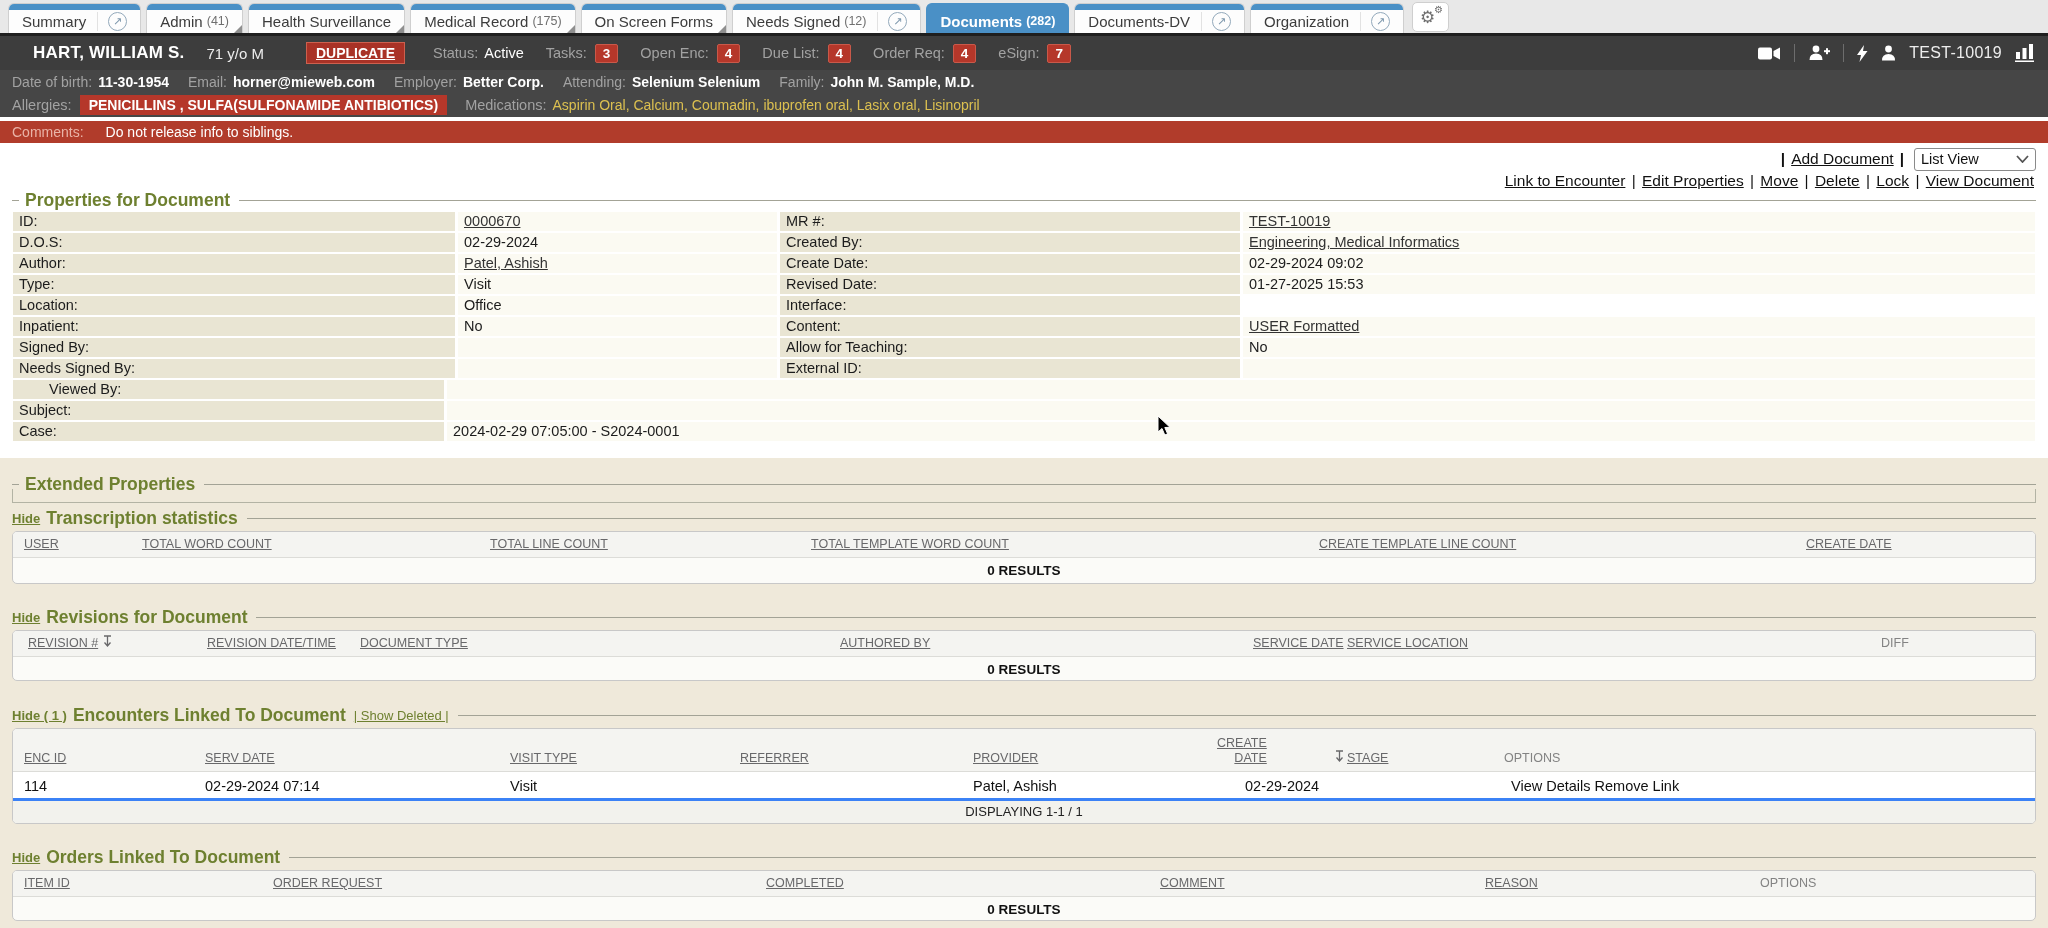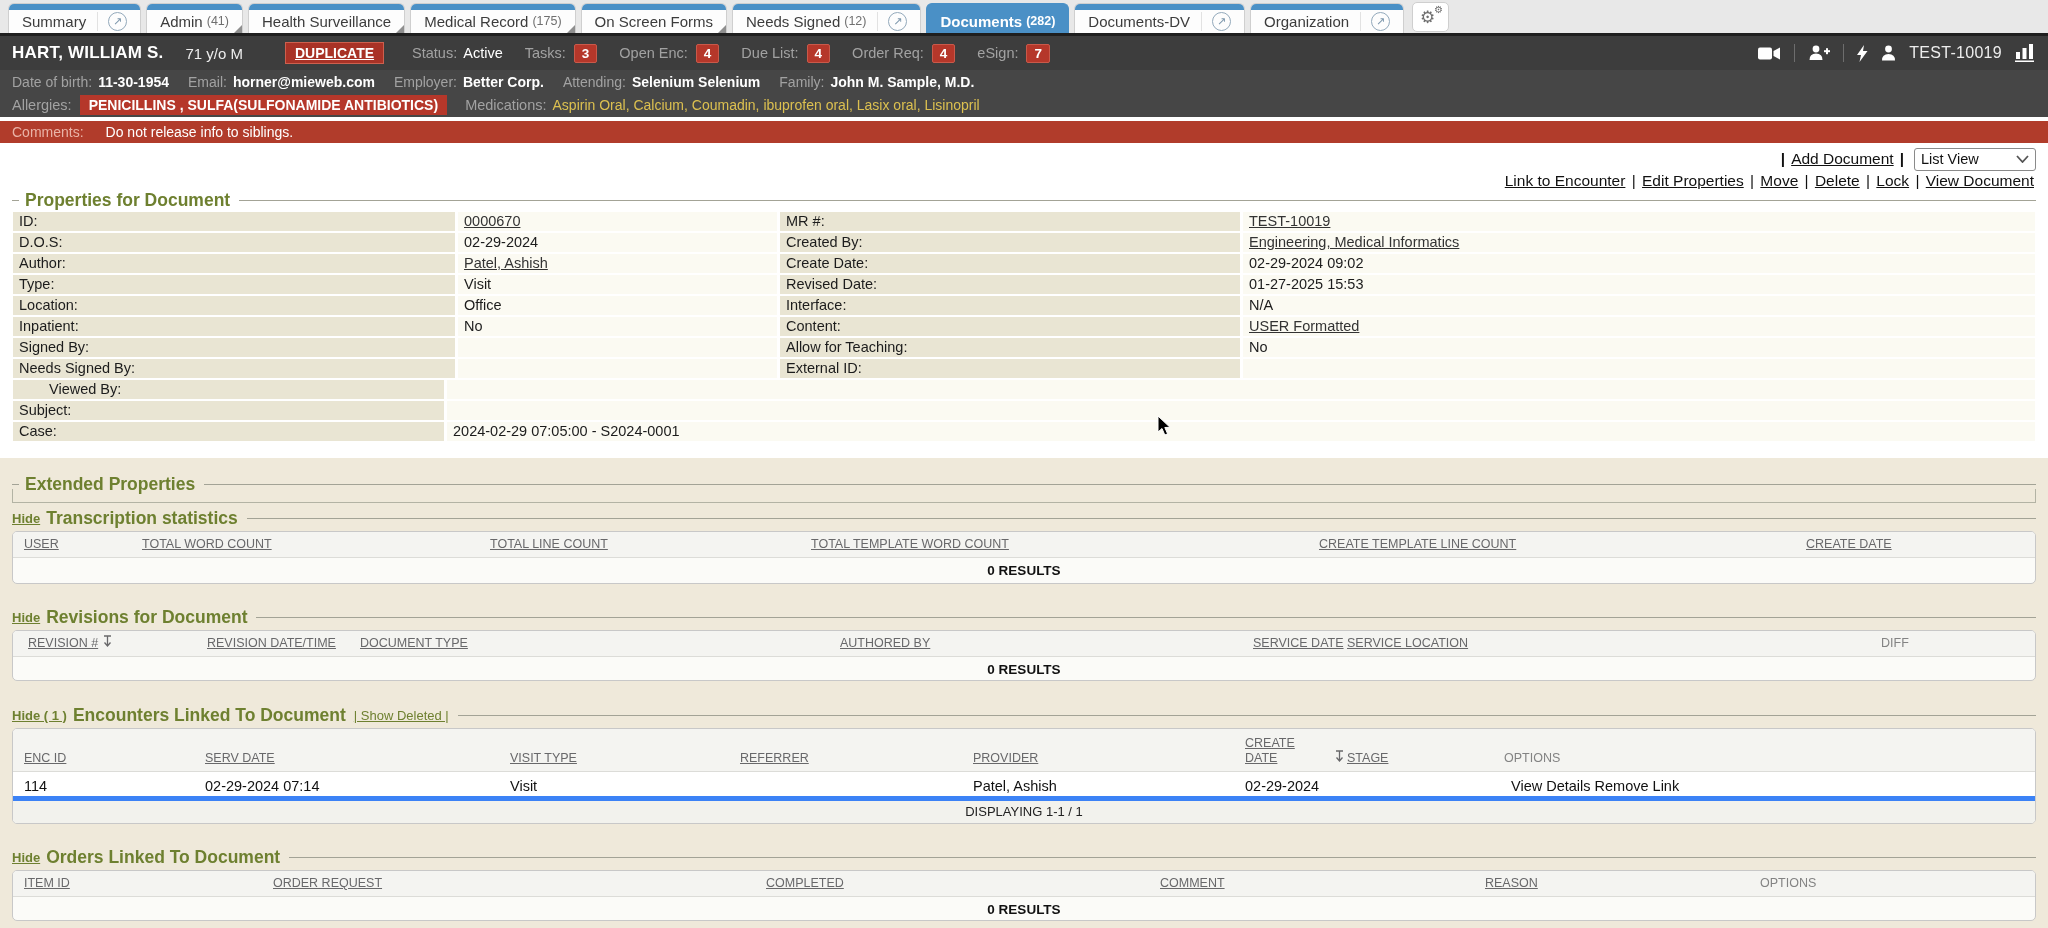--- a/index.html
+++ b/index.html
@@ -22,21 +22,21 @@
   .tab .ext .circ { width:19px; height:19px; border:1.5px solid #93a9bb; border-radius:50%; color:#7e98ad;
                     font-size:11px; display:flex; align-items:center; justify-content:center; }
   #gearbtn { position:relative; height:30px; width:37px; background:#fff; border:1px solid #cfcfcf;
              border-radius:5px; margin:0 0 1px 3px; cursor:pointer; }
   #gearbtn .g1 { position:absolute; left:7px; top:6px; font-size:17px; color:#6f6f6f; line-height:17px; }
   #gearbtn .g2 { position:absolute; right:5px; top:2px; font-size:10px; color:#6f6f6f; line-height:10px; }
 
   
   .darkrow { position:absolute; left:0; right:0; color:#fff; display:flex; align-items:center; padding:0 12px; }
   #pbar { top:36px; height:34px; background:#3d3d3d; }
-  #pbar .pname { font-size:17px; font-weight:bold; letter-spacing:.2px; }
+  #pbar .pname { font-size:17px; font-weight:bold; letter-spacing:.2px;margin-left:21px; }
   #pbar .page { font-size:15px; color:#ededed; margin-left:22px; }
   .dupbox { margin-left:42px; background:#a93226; border:1px solid #cd604e; padding:2px 9px;
             font-size:14px; font-weight:bold; text-decoration:underline; cursor:pointer; }
   .glabel { color:#a2a2a2; font-size:14.5px; }
   .gval   { color:#fff; font-size:14.5px; }
   #pbar .statlab { margin-left:28px; }
   #pbar .statval { margin-left:6px; }
   .counter { display:flex; align-items:center; margin-left:22px; }
   .badge { background:#b5372a; border:1px solid #c9594a; border-radius:2px; color:#fff;
            font-size:13.5px; font-weight:bold; padding:1px 7px; margin-left:8px; cursor:pointer; }
@@ -98,21 +98,21 @@
              border-left:1px solid #b3b3a4; border-right:1px solid #b3b3a4; border-bottom:1px solid #b3b3a4; }
 
   
   .panel { position:absolute; left:12px; width:2024px; background:#fbfbf8; border:1px solid #c8c8c8;
            border-radius:5px; overflow:hidden; }
   .hdrband { position:relative; background:#f4f4f1; border-bottom:1px solid #dcdcd8; }
   .hcol { position:absolute; bottom:5px; font-size:12.5px; color:#68686a; text-decoration:underline;
           white-space:pre-line; cursor:pointer; line-height:15px; }
   .hcol.nou { text-decoration:none; color:#838383; cursor:default; }
   .resrow { height:25px; text-align:center; font-size:13.5px; font-weight:bold; color:#111; line-height:25px; }
-  .datarow { position:relative; height:29px; background:#fff; border-bottom:5px solid #3b82f6; }
+  .datarow { position:relative; height:29px; background:#fff; border-bottom:3px solid #3b82f6; }
   .dcell { position:absolute; top:0; font-size:14.5px; color:#111; line-height:29px; white-space:nowrap; }
   .disprow { height:22px; background:#f2f2ed; text-align:center; font-size:13px; color:#222; line-height:22px; }
   .sort-ico { display:inline-block; margin-left:5px; }
 
   
   #cursor { position:absolute; left:1157px; top:415px; z-index:50; }
 </style>
 </head>
 <body>
 
@@ -312,21 +312,20 @@
       <div class="prow">
         <div class="pcell plab" style="left: 0px; width: 442px;">Type:</div>
         <div class="pcell pval" style="left: 445px; width: 319px;">Visit</div>
         <div class="pcell plab" style="left: 767px; width: 460px;">Revised Date:</div>
         <div class="pcell pval" style="left: 1230px; width: 792px;">01-27-2025 15:53</div>
       </div>
       <div class="prow">
         <div class="pcell plab" style="left: 0px; width: 442px;">Location:</div>
         <div class="pcell pval" style="left: 445px; width: 319px;">Office</div>
         <div class="pcell plab" style="left: 767px; width: 460px;">Interface:</div>
-        <div class="pcell pval" style="left: 1230px; width: 792px;">N/A</div>
       </div>
       <div class="prow">
         <div class="pcell plab" style="left: 0px; width: 442px;">Inpatient:</div>
         <div class="pcell pval" style="left: 445px; width: 319px;">No</div>
         <div class="pcell plab" style="left: 767px; width: 460px;">Content:</div>
         <div class="pcell pval" style="left: 1230px; width: 792px;"><a>USER Formatted</a></div>
       </div>
       <div class="prow">
         <div class="pcell plab" style="left: 0px; width: 442px;">Signed By:</div>
         <div class="pcell pval" style="left: 445px; width: 319px;"></div>
@@ -403,21 +402,21 @@
     <a class="aux-link">| Show Deleted |</a>
     <span class="fill"></span>
   </div>
   <div class="panel" style="top:728px;height:96px;">
     <div class="hdrband" style="height:43px;" id="enc-hdr">
         <span class="hcol" style="left: 11px;">ENC ID</span>
         <span class="hcol" style="left: 192px;">SERV DATE</span>
         <span class="hcol" style="left: 497px;">VISIT TYPE</span>
         <span class="hcol" style="left: 727px;">REFERRER</span>
         <span class="hcol" style="left: 960px;">PROVIDER</span>
-        <span class="hcol" style="left: 1232px;">CREATE
+        <span class="hcol" style="left: 1204px; text-align: right;">CREATE
 DATE</span>
         <span class="hcol" style="left: 1334px;">STAGE</span>
         <span class="hcol nou" style="left: 1491px;">OPTIONS</span>
         <span style="position: absolute; left: 1317px; bottom: 5px;"><svg width="9" height="12" viewBox="0 0 9 12" class="sort-ico">
             <path d="M1 1 H8 M4.5 1 V10.5 M1.5 7.5 L4.5 11 L7.5 7.5" stroke="#68686a" stroke-width="1.3" fill="none"></path>
           </svg></span>
       </div>
     <div class="datarow" id="enc-row">
         <div class="dcell" style="left: 11px;">114</div>
         <div class="dcell" style="left: 192px;">02-29-2024 07:14</div>

